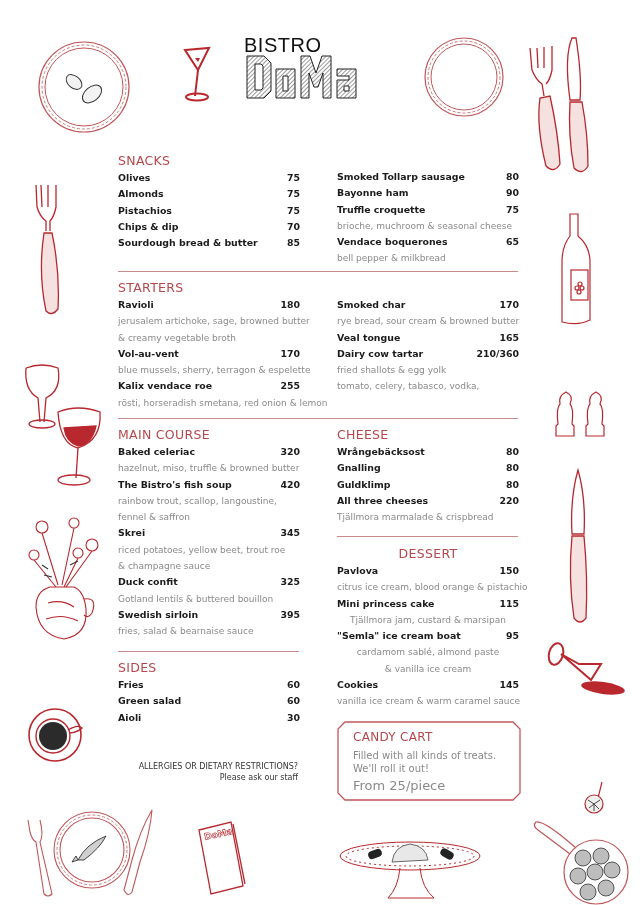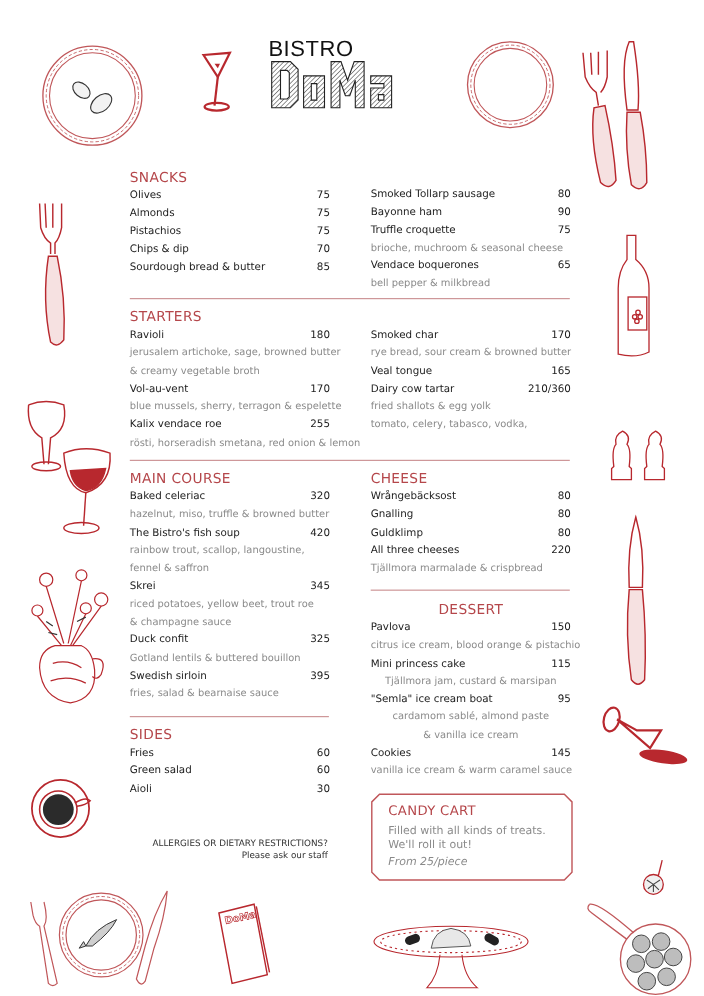--- a/index.html
+++ b/index.html
@@ -3,29 +3,29 @@
 <meta charset="utf-8">
 <style>
   html, body { margin: 0; padding: 0; background: #ffffff; }
   body { width: 640px; height: 905px; position: relative; overflow: hidden;
          font-family: "DejaVu Sans", "Liberation Sans", sans-serif; color: #222; }
   .abs { position: absolute; }
   .bistro { left: 244px; top: 34px; font-size: 20px; letter-spacing: 0.5px; color: #111; font-family: "Liberation Sans", sans-serif; }
   .logo { left: 246px; top: 55px; }
   .col { position: absolute; width: 182px; }
   .sec-title { color: #b5474b; font-size: 12.5px; letter-spacing: 0.3px; height: 18px; line-height: 18px; }
-  .row { display: flex; justify-content: space-between; height: 16.3px; line-height: 16.3px; font-size: 9.4px; font-weight: normal; color: #1b1b1b; }
+  .row { display: flex; justify-content: space-between; height: 16.3px; line-height: 16.3px; font-size: 9.4px; font-weight: bold; color: #1b1b1b; }
   .desc { height: 16.3px; line-height: 16.3px; font-size: 9px; color: #8a8a8a; white-space: nowrap; }
   .divider { position: absolute; height: 1px; background: #c98c8e; }
   .allergy { left: 110px; top: 761px; width: 188px; text-align: right; font-size: 8px; color: #333; line-height: 11px; }
   .candy { left: 337px; top: 721px; width: 163px; height: 80px; }
   .candy svg { position: absolute; left: 0; top: 0; }
   .candy-title { position: absolute; left: 16px; top: 9px; color: #b5474b; font-size: 12px; letter-spacing: 0.3px; }
   .candy-text { position: absolute; left: 16px; top: 28px; color: #8a8a8a; font-size: 10px; line-height: 13px; width: 160px; }
-  .candy-note { position: absolute; left: 16px; top: 57px; color: #8a8a8a; font-size: 10px; font-style: italic; }
+  .candy-note { position: absolute; left: 16px; top: 57px; color: #8a8a8a; font-size: 13px; }
   svg { overflow: visible; }
 </style>
 </head>
 <body>
 
 <div class="abs bistro">BISTRO</div>
 <div class="abs logo">
   <svg width="130" height="44" viewBox="0 0 130 44">
     <defs>
       <pattern id="hatch" width="3" height="3" patternUnits="userSpaceOnUse" patternTransform="rotate(45)">

